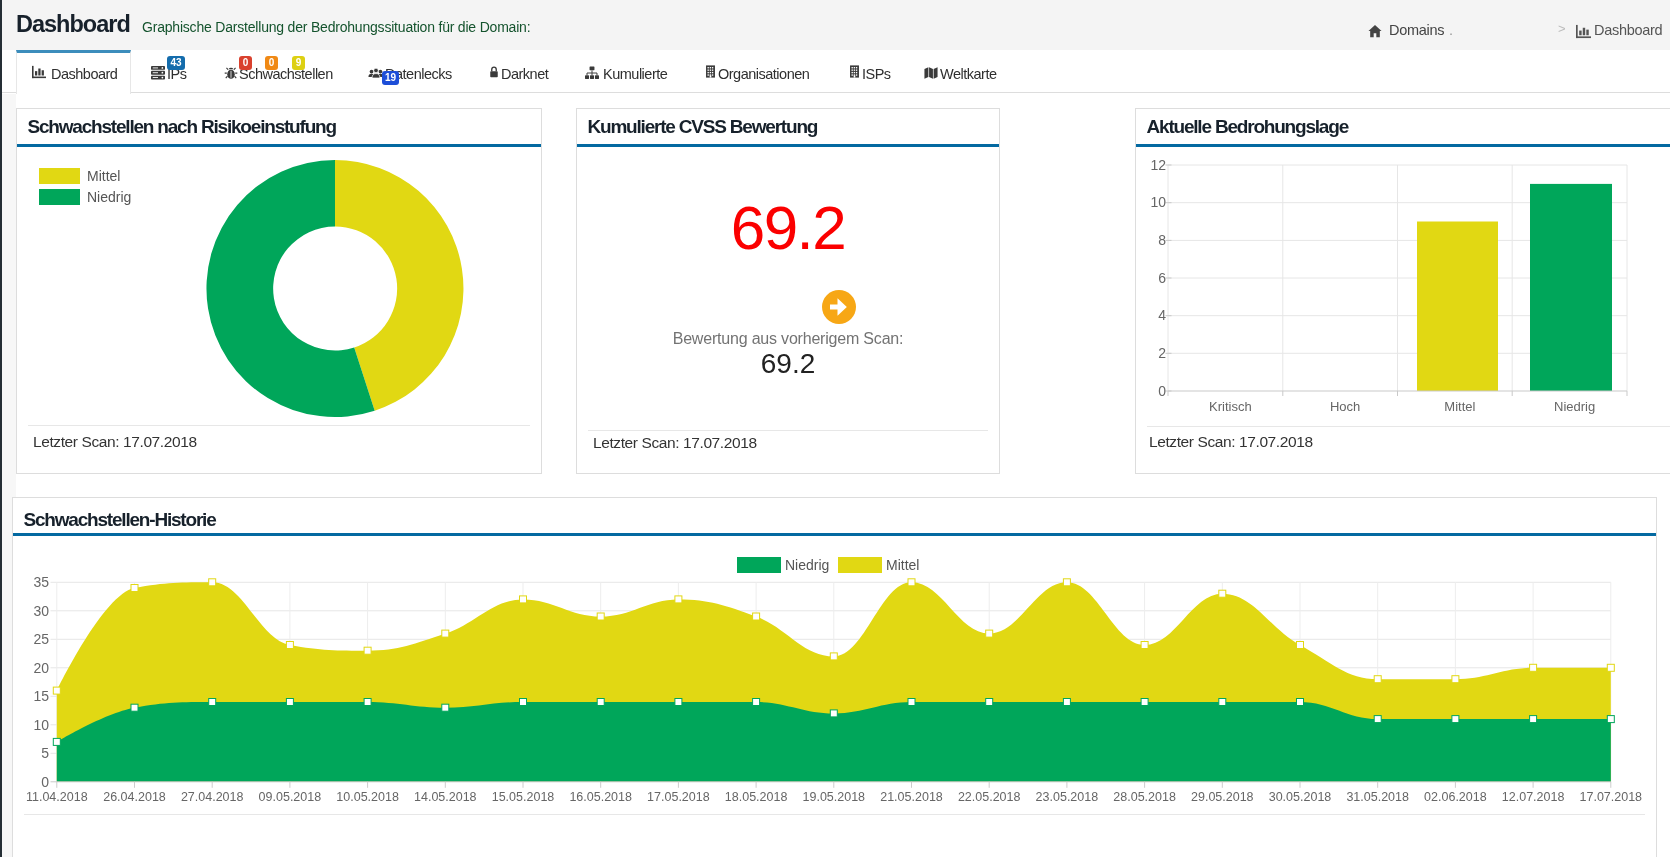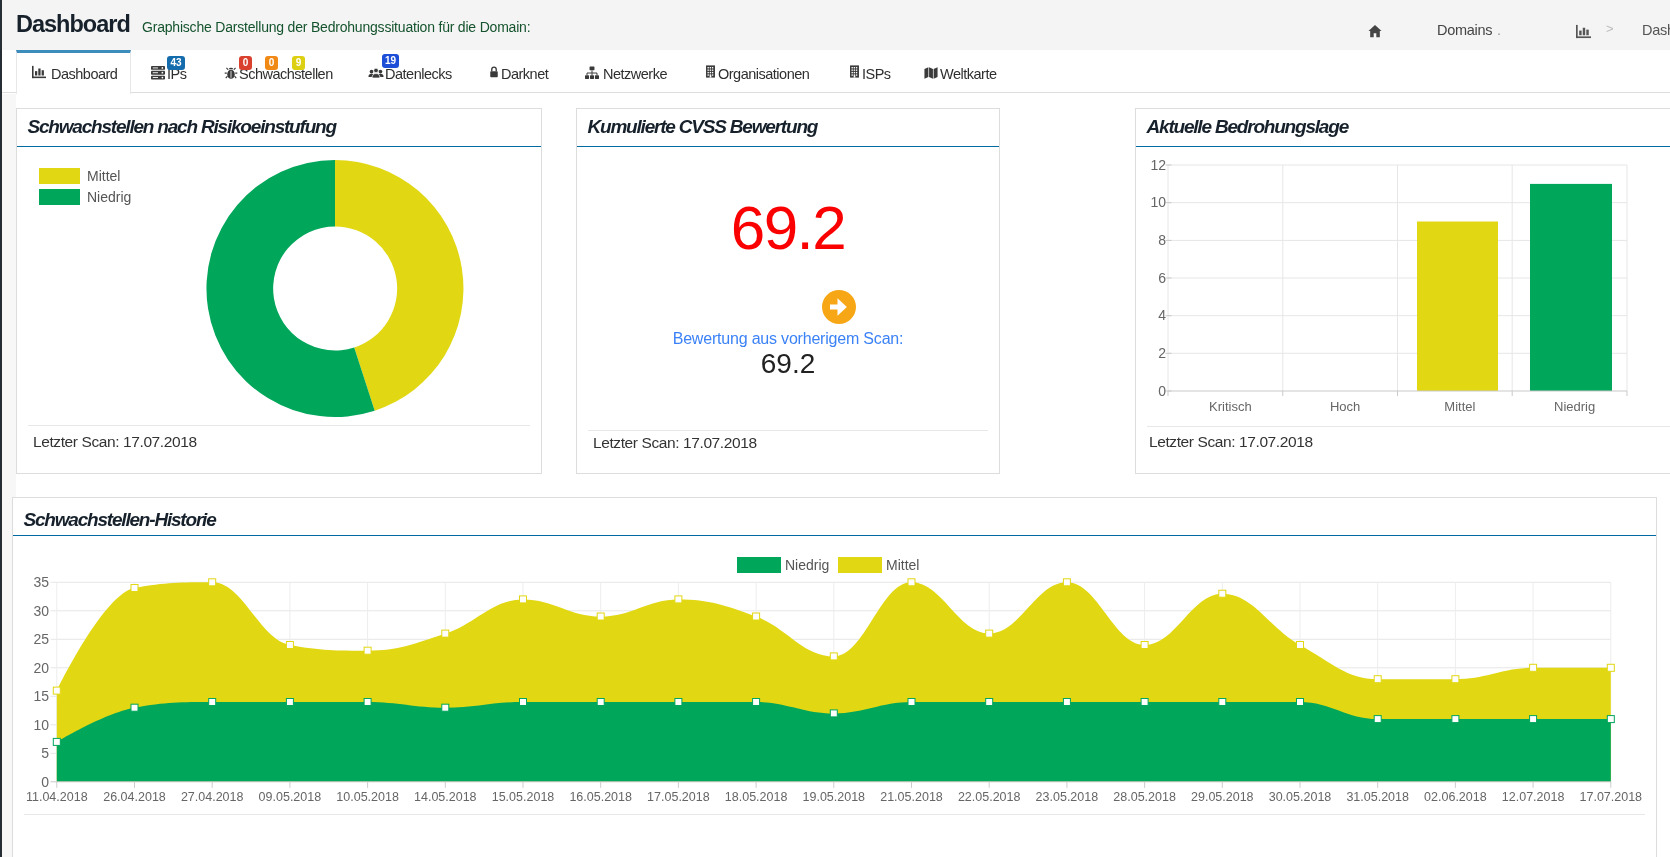--- a/index.html
+++ b/index.html
@@ -1,26 +1,26 @@
 <!DOCTYPE html>
 <html><head><meta charset="utf-8"><style>
 * { margin:0; padding:0; box-sizing:border-box; }
 body { width:1670px; height:857px; overflow:hidden; position:relative; background:#fff;
   font-family:"Liberation Sans", sans-serif; }
 .edge { position:absolute; left:0; top:0; width:2px; height:857px; background:#252e35; z-index:9; }
 .hdr { position:absolute; left:0; top:0; width:1670px; height:50px; background:#f4f4f4; }
 .hdr h1 { position:absolute; left:16px; top:11px; font-size:23.5px; font-weight:bold; color:#17212b; letter-spacing:-1px; }
 .hdr .sub { position:absolute; left:142px; top:19px; font-size:14px; color:#14532d; letter-spacing:-0.2px; }
-.crumb { position:absolute; font-size:14.5px; color:#444; letter-spacing:-0.3px;margin-left:48px; }
+.crumb { position:absolute; font-size:14.5px; color:#444; letter-spacing:-0.3px; }
 .tabstrip { position:absolute; left:0; top:50px; width:1670px; height:43px; background:#fff; border-bottom:1px solid #ddd; }
 .tab-active { position:absolute; left:16px; top:0px; width:115px; height:44px; background:#fff; border-top:3px solid #3c8dbc; border-left:1px solid #e7e7e7; border-right:1px solid #e7e7e7; }
 .ttx { position:absolute; top:15.5px; font-size:14.5px; color:#2f2f2f; letter-spacing:-0.5px; }
 .bdg { position:absolute; height:14px; border-radius:3px; color:#fff; font-size:10px; font-weight:bold; text-align:center; line-height:14.5px; z-index:3; }
 .panel { position:absolute; background:#fff; border:1px solid #ddd; }
-.ph { position:absolute; left:0; right:0; top:0; height:38px; border-bottom:1px solid #0369a1;font-style:italic; }
+.ph { position:absolute; left:0; right:0; top:0; height:38px; border-bottom:3px solid #0369a1; }
 .ph span { position:absolute; left:10.5px; top:7px; font-size:19px; font-weight:bold; color:#17212b; letter-spacing:-1.2px; }
 .pf { position:absolute; left:11px; right:11px; border-top:1px solid #e7e7e7; }
 .pf span { position:absolute; left:5px; font-size:15.5px; color:#333; letter-spacing:-0.4px; white-space:nowrap; }
 text { font-family:"Liberation Sans", sans-serif; }
 </style></head>
 <body>
 <div class="edge"></div>
 <div style="position:absolute;left:2px;top:94px;width:14px;height:763px;background:#f7f7f7"></div>
 <div class="hdr">
   <h1>Dashboard</h1>
@@ -101,21 +101,21 @@
 <span class="ttx " style="left:501px">Darknet</span>
 <svg style="position:absolute;left:585px;top:16px" width="14" height="14" viewBox="0 0 16 16">
       <g fill="#3a3a3a">
         <rect x="5.2" y="0.5" width="5.6" height="4.4" rx="0.5"></rect>
         <rect x="0" y="10.5" width="4.6" height="4.4" rx="0.5"></rect>
         <rect x="5.7" y="10.5" width="4.6" height="4.4" rx="0.5"></rect>
         <rect x="11.4" y="10.5" width="4.6" height="4.4" rx="0.5"></rect>
       </g>
       <path d="M8 5 V8 M2.3 10.5 V8 H13.7 V10.5 M8 8 V10.5" stroke="#3a3a3a" stroke-width="1.1" fill="none"></path>
     </svg>
-<span class="ttx " style="left:603px">Netzwerke</span>
+<span class="ttx " style="left:603px">Kumulierte</span>
 <svg style="position:absolute;left:704px;top:15px" width="13" height="13" viewBox="0 0 16 16">
       <rect x="2.5" y="0.5" width="11" height="15" fill="#3a3a3a"></rect>
       <rect x="4.3" y="2.5" width="1.7" height="1.7" fill="#fff"></rect>
       <rect x="7.0" y="2.5" width="1.7" height="1.7" fill="#fff"></rect>
       <rect x="9.7" y="2.5" width="1.7" height="1.7" fill="#fff"></rect>
       <rect x="4.3" y="5.5" width="1.7" height="1.7" fill="#fff"></rect>
       <rect x="7.0" y="5.5" width="1.7" height="1.7" fill="#fff"></rect>
       <rect x="9.7" y="5.5" width="1.7" height="1.7" fill="#fff"></rect>
       <rect x="4.3" y="8.5" width="1.7" height="1.7" fill="#fff"></rect>
       <rect x="7.0" y="8.5" width="1.7" height="1.7" fill="#fff"></rect>
@@ -148,21 +148,21 @@
         <path d="M0.5 3.5 L5 1.5 V12.5 L0.5 14.5 Z"></path>
         <path d="M5.8 1.5 L10.2 3.5 V14.5 L5.8 12.5 Z"></path>
         <path d="M11 3.5 L15.5 1.5 V12.5 L11 14.5 Z"></path>
       </g>
     </svg>
 <span class="ttx " style="left:940px">Weltkarte</span>
 <div class="bdg" style="left:167px;top:5.5px;width:18px;background:#146cac">43</div>
 <div class="bdg" style="left:239px;top:5.5px;width:13px;background:#d9412e">0</div>
 <div class="bdg" style="left:265px;top:5.5px;width:13px;background:#f08915">0</div>
 <div class="bdg" style="left:292px;top:5.5px;width:13px;background:#ddd012">9</div>
-<div class="bdg" style="left:382px;top:4px;width:17px;background:#1d4ed8">19</div>
+<div class="bdg" style="left:382px;top:21px;width:17px;background:#1d4ed8">19</div>
 </div>
 
 <div class="panel" style="left:16px;top:108px;width:526px;height:366px">
   <div class="ph">
       <span>Schwachstellen nach Risikoeinstufung</span>
     </div>
   <svg style="position:absolute;left:0;top:0" width="524" height="362" viewBox="0 0 524 362">
     <rect x="22" y="59" width="41" height="16" fill="#e1d813"></rect>
     <rect x="22" y="80" width="41" height="16" fill="#00a65a"></rect>
     <text x="70" y="72" font-size="14" fill="#555">Mittel</text>
@@ -178,21 +178,21 @@
 <div class="panel" style="left:576px;top:108px;width:424px;height:366px">
   <div class="ph">
       <span>Kumulierte CVSS Bewertung</span>
     </div>
   <div style="position:absolute;left:0;right:0;top:82.7px;text-align:center;font-size:62px;color:#fb0000;letter-spacing:-1.5px">69.2</div>
   <svg style="position:absolute;left:244.5px;top:180.5px" width="34" height="34" viewBox="0 0 34 34">
     <circle cx="17" cy="17" r="17" fill="#f7a715"></circle>
     <path d="M8 17 H18" stroke="#fff" stroke-width="5"></path>
     <path d="M15.5 8.2 L24.8 17 L15.5 25.8 Z" fill="#fff"></path>
   </svg>
-  <div style="position:absolute;left:0;right:0;top:221px;text-align:center;font-size:16px;color:#3b82f6;letter-spacing:-0.2px">Bewertung aus vorherigem Scan:</div>
+  <div style="position:absolute;left:0;right:0;top:221px;text-align:center;font-size:16px;color:#737373;letter-spacing:-0.2px">Bewertung aus vorherigem Scan:</div>
   <div style="position:absolute;left:0;right:0;top:239px;text-align:center;font-size:28px;color:#222">69.2</div>
   <div class="pf" style="top:320.5px">
       <span style="top:3.2px">Letzter Scan: 17.07.2018</span>
     </div>
 </div>
 
 <div class="panel" style="left:1135px;top:108px;width:608px;height:366px">
   <div class="ph">
       <span>Aktuelle Bedrohungslage</span>
     </div>

